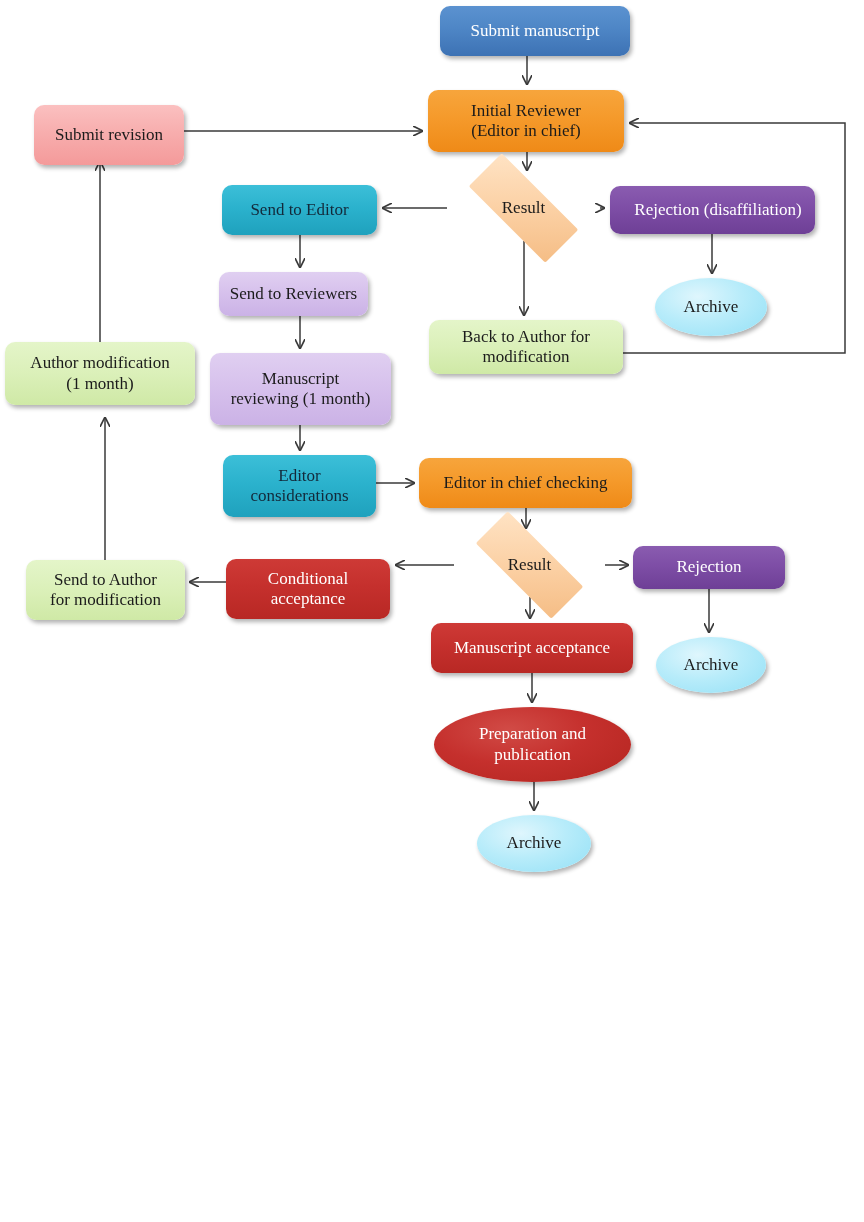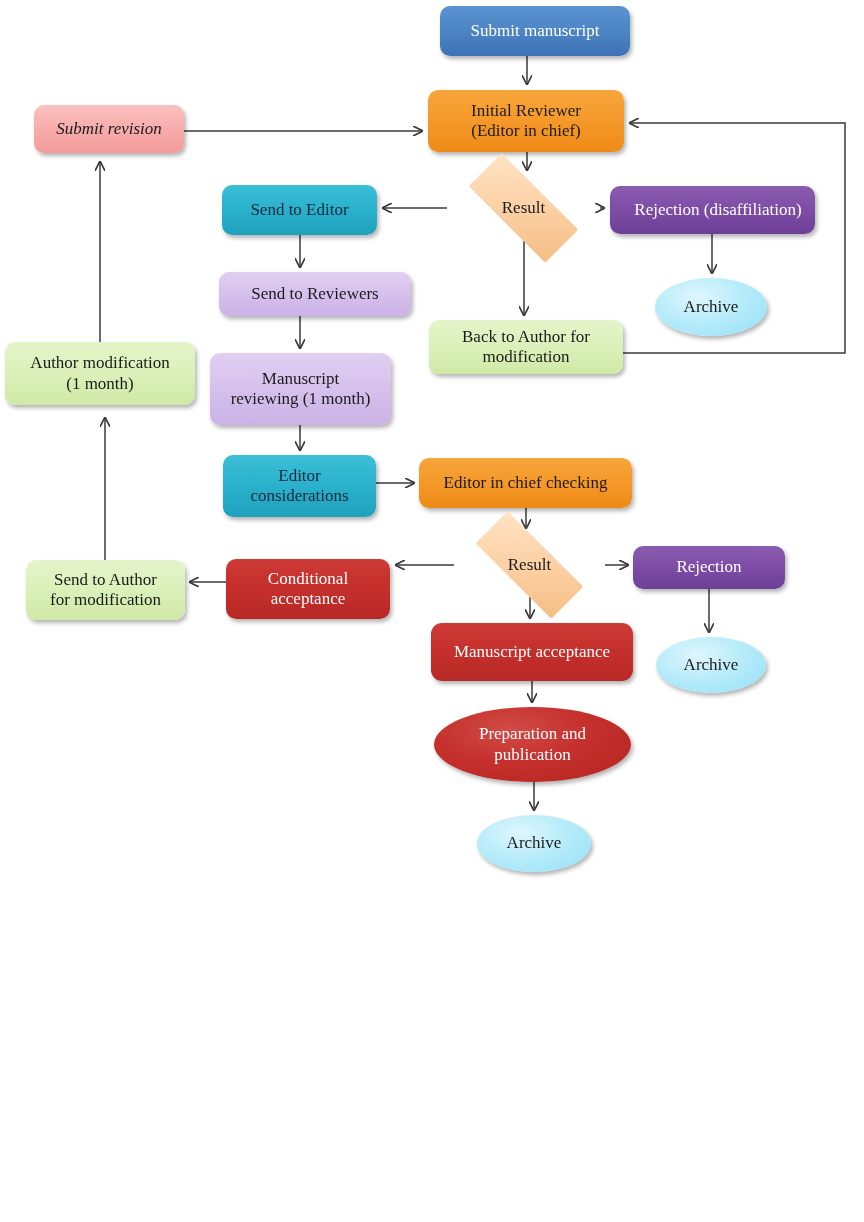--- a/index.html
+++ b/index.html
@@ -121,34 +121,34 @@
   </svg>
 
   <div id="node-layer">
       <div class="node rect c-blue" style="left: 440px; top: 6px; width: 190px; height: 50px;">
         <span class="lbl">Submit manuscript</span>
       </div>
       <div class="node rect c-orange" style="left: 428px; top: 90px; width: 196px; height: 62px;">
         <span class="lbl">Initial Reviewer
 (Editor in chief)</span>
       </div>
-      <div class="node rect c-pink" style="left: 34px; top: 105px; width: 150px; height: 48px; font-style: italic;">
+      <div class="node rect c-pink" style="left: 34px; top: 105px; width: 150px; height: 60px;">
         <span class="lbl">Submit revision</span>
       </div>
       <div class="node diamond c-peach" style="left: 447px; top: 175px; width: 153px; height: 66px;">
         <div class="dia-bg"></div>
         <span class="lbl">Result</span>
       </div>
       <div class="node rect c-teal" style="left: 222px; top: 185px; width: 155px; height: 50px;">
         <span class="lbl">Send to Editor</span>
       </div>
       <div class="node rect c-purple" style="left: 610px; top: 186px; width: 205px; height: 48px; padding-left: 11px;">
         <span class="lbl">Rejection (disaffiliation)</span>
       </div>
-      <div class="node rect c-lav" style="left: 219px; top: 272px; width: 192px; height: 44px;">
+      <div class="node rect c-lav" style="left: 219px; top: 272px; width: 149px; height: 44px;">
         <span class="lbl">Send to Reviewers</span>
       </div>
       <div class="node ellipse c-cyan" style="left: 655px; top: 278px; width: 112px; height: 58px;">
         <span class="lbl">Archive</span>
       </div>
       <div class="node rect c-green" style="left: 429px; top: 320px; width: 194px; height: 54px;">
         <span class="lbl">Back to Author for
 modification</span>
       </div>
       <div class="node rect c-green" style="left: 5px; top: 342px; width: 190px; height: 63px;">
@@ -174,21 +174,21 @@
         <span class="lbl">Conditional
 acceptance</span>
       </div>
       <div class="node rect c-purple" style="left: 633px; top: 546px; width: 152px; height: 43px;">
         <span class="lbl">Rejection</span>
       </div>
       <div class="node rect c-green" style="left: 26px; top: 560px; width: 159px; height: 60px; text-align: center;">
         <span class="lbl">Send to Author
 for modification</span>
       </div>
-      <div class="node rect c-red" style="left: 431px; top: 623px; width: 202px; height: 58px; border-radius: 11px;">
+      <div class="node rect c-red" style="left: 431px; top: 623px; width: 202px; height: 50px;">
         <span class="lbl">Manuscript acceptance</span>
       </div>
       <div class="node ellipse c-cyan" style="left: 656px; top: 637px; width: 110px; height: 56px;">
         <span class="lbl">Archive</span>
       </div>
       <div class="node ellipse c-redell" style="left: 434px; top: 707px; width: 197px; height: 75px;">
         <span class="lbl">Preparation and
 publication</span>
       </div>
       <div class="node ellipse c-cyan" style="left: 477px; top: 815px; width: 114px; height: 57px;">

